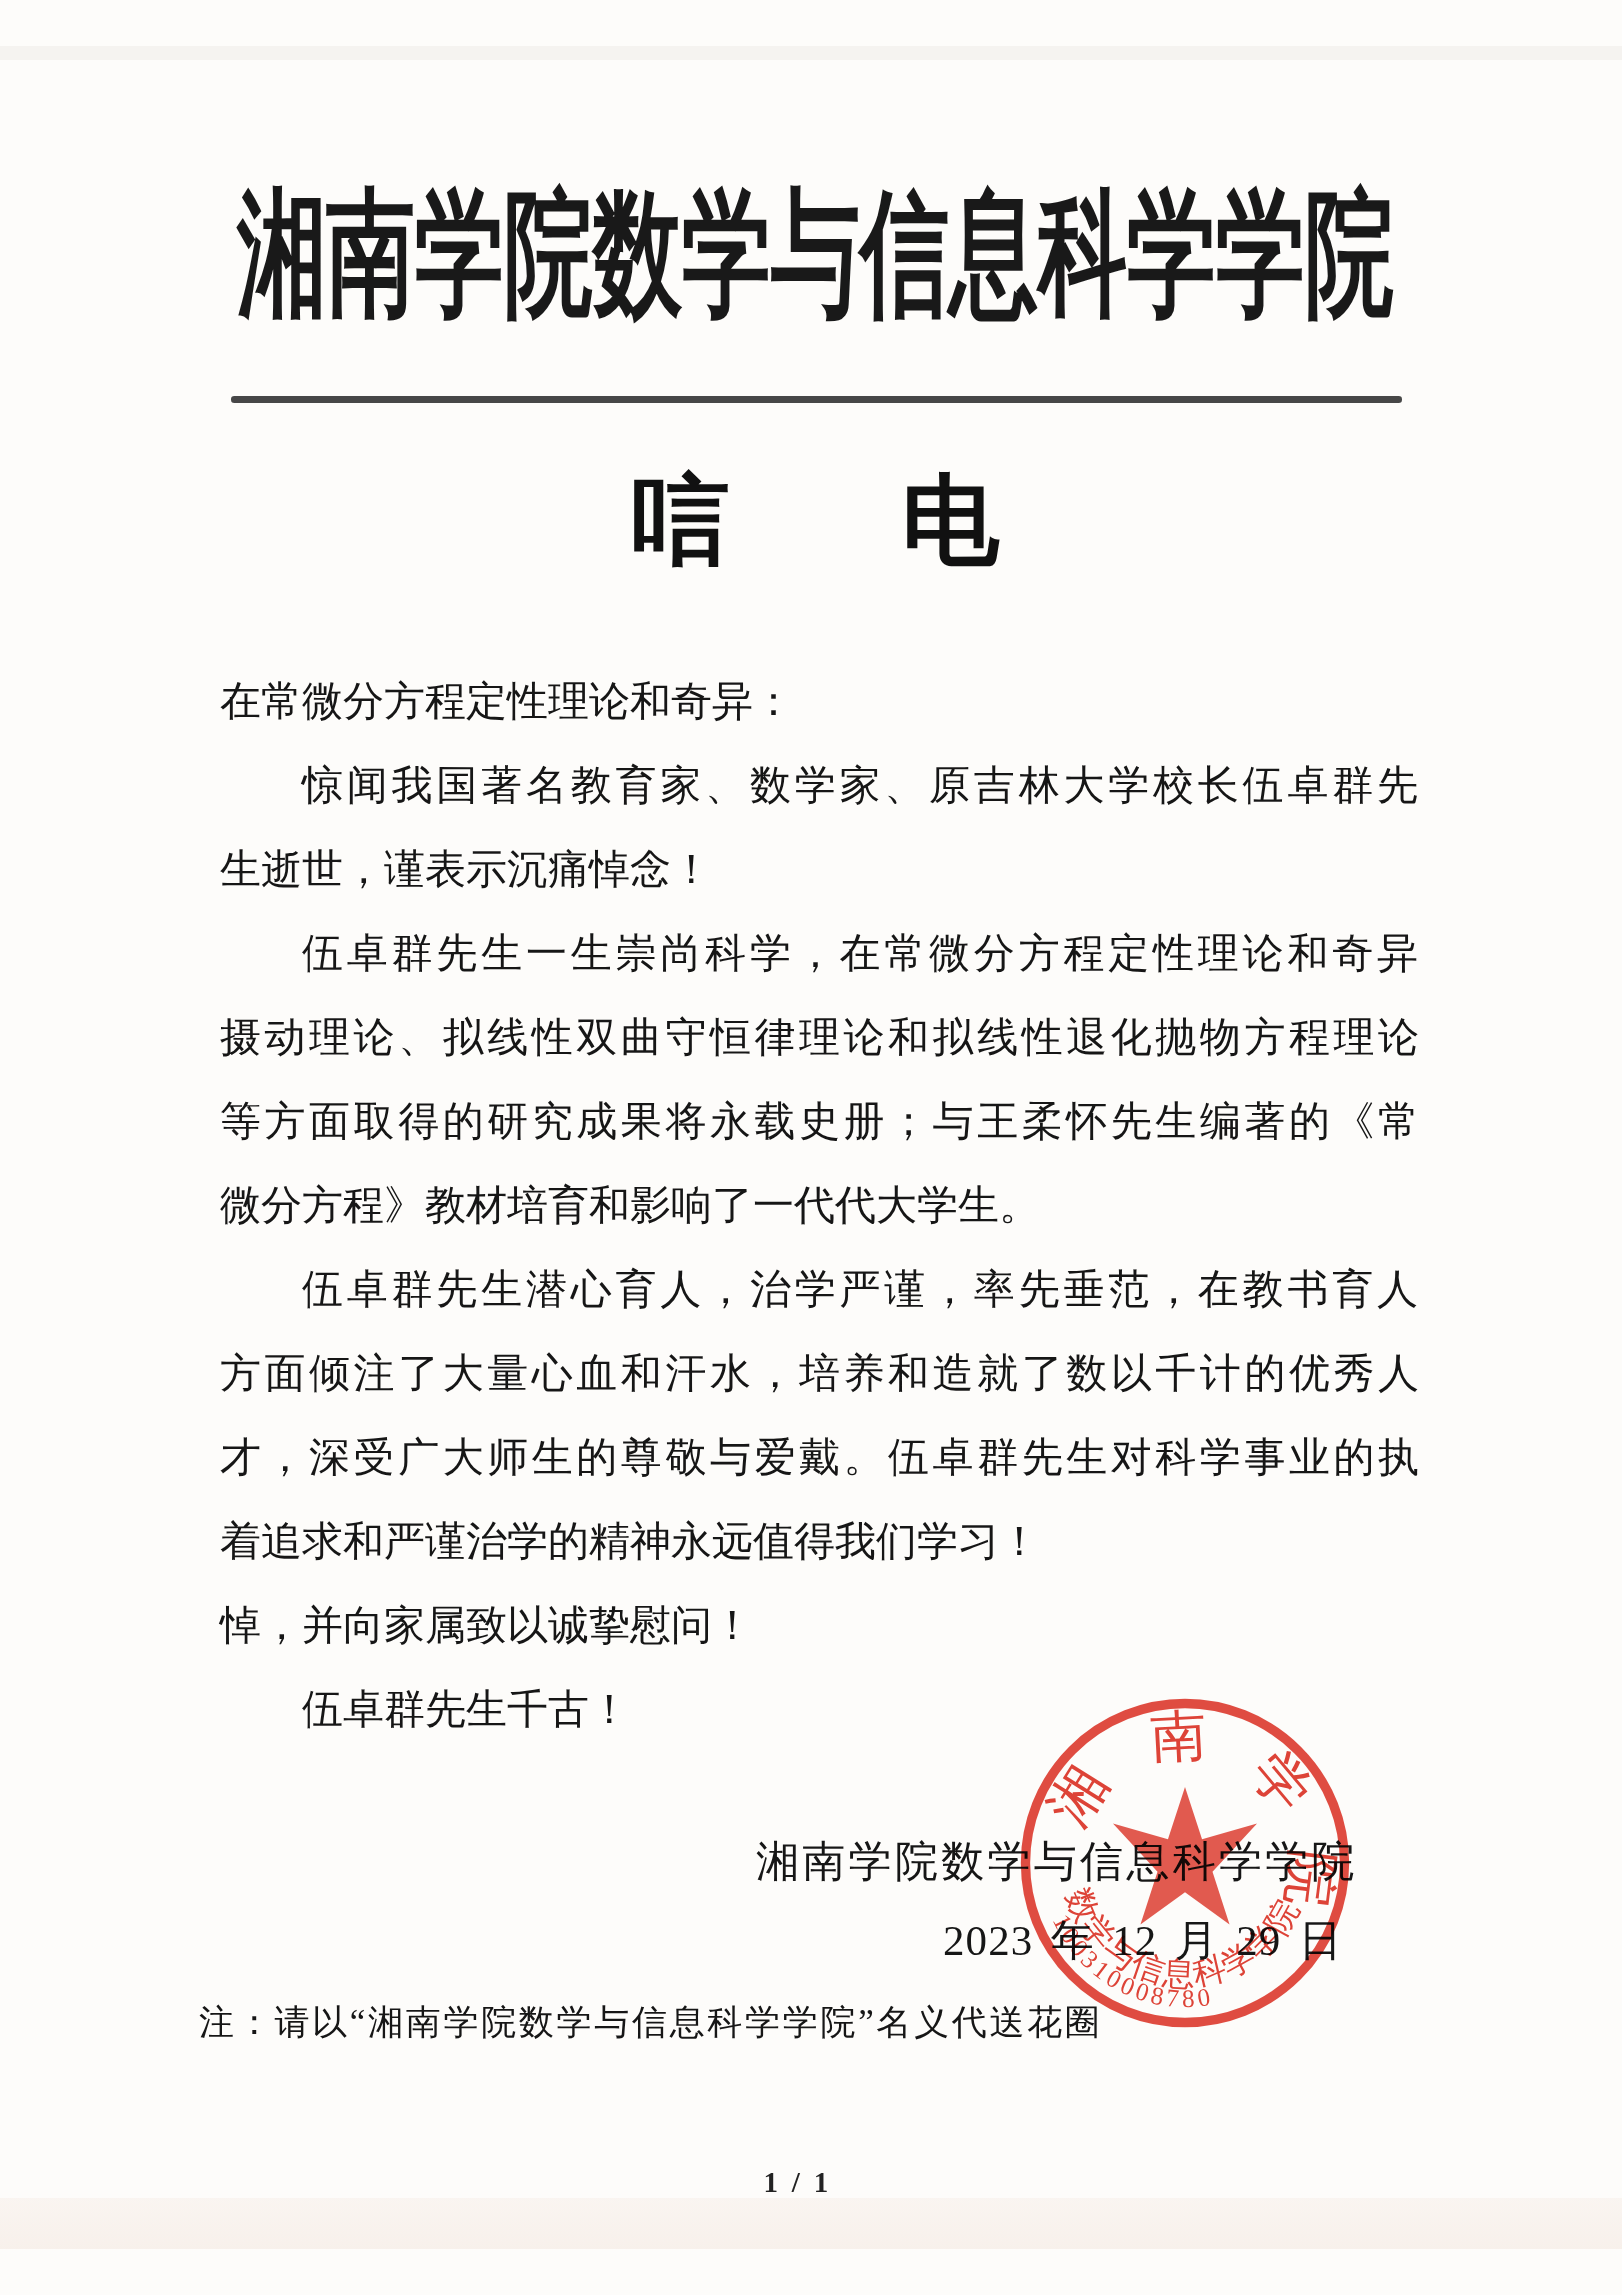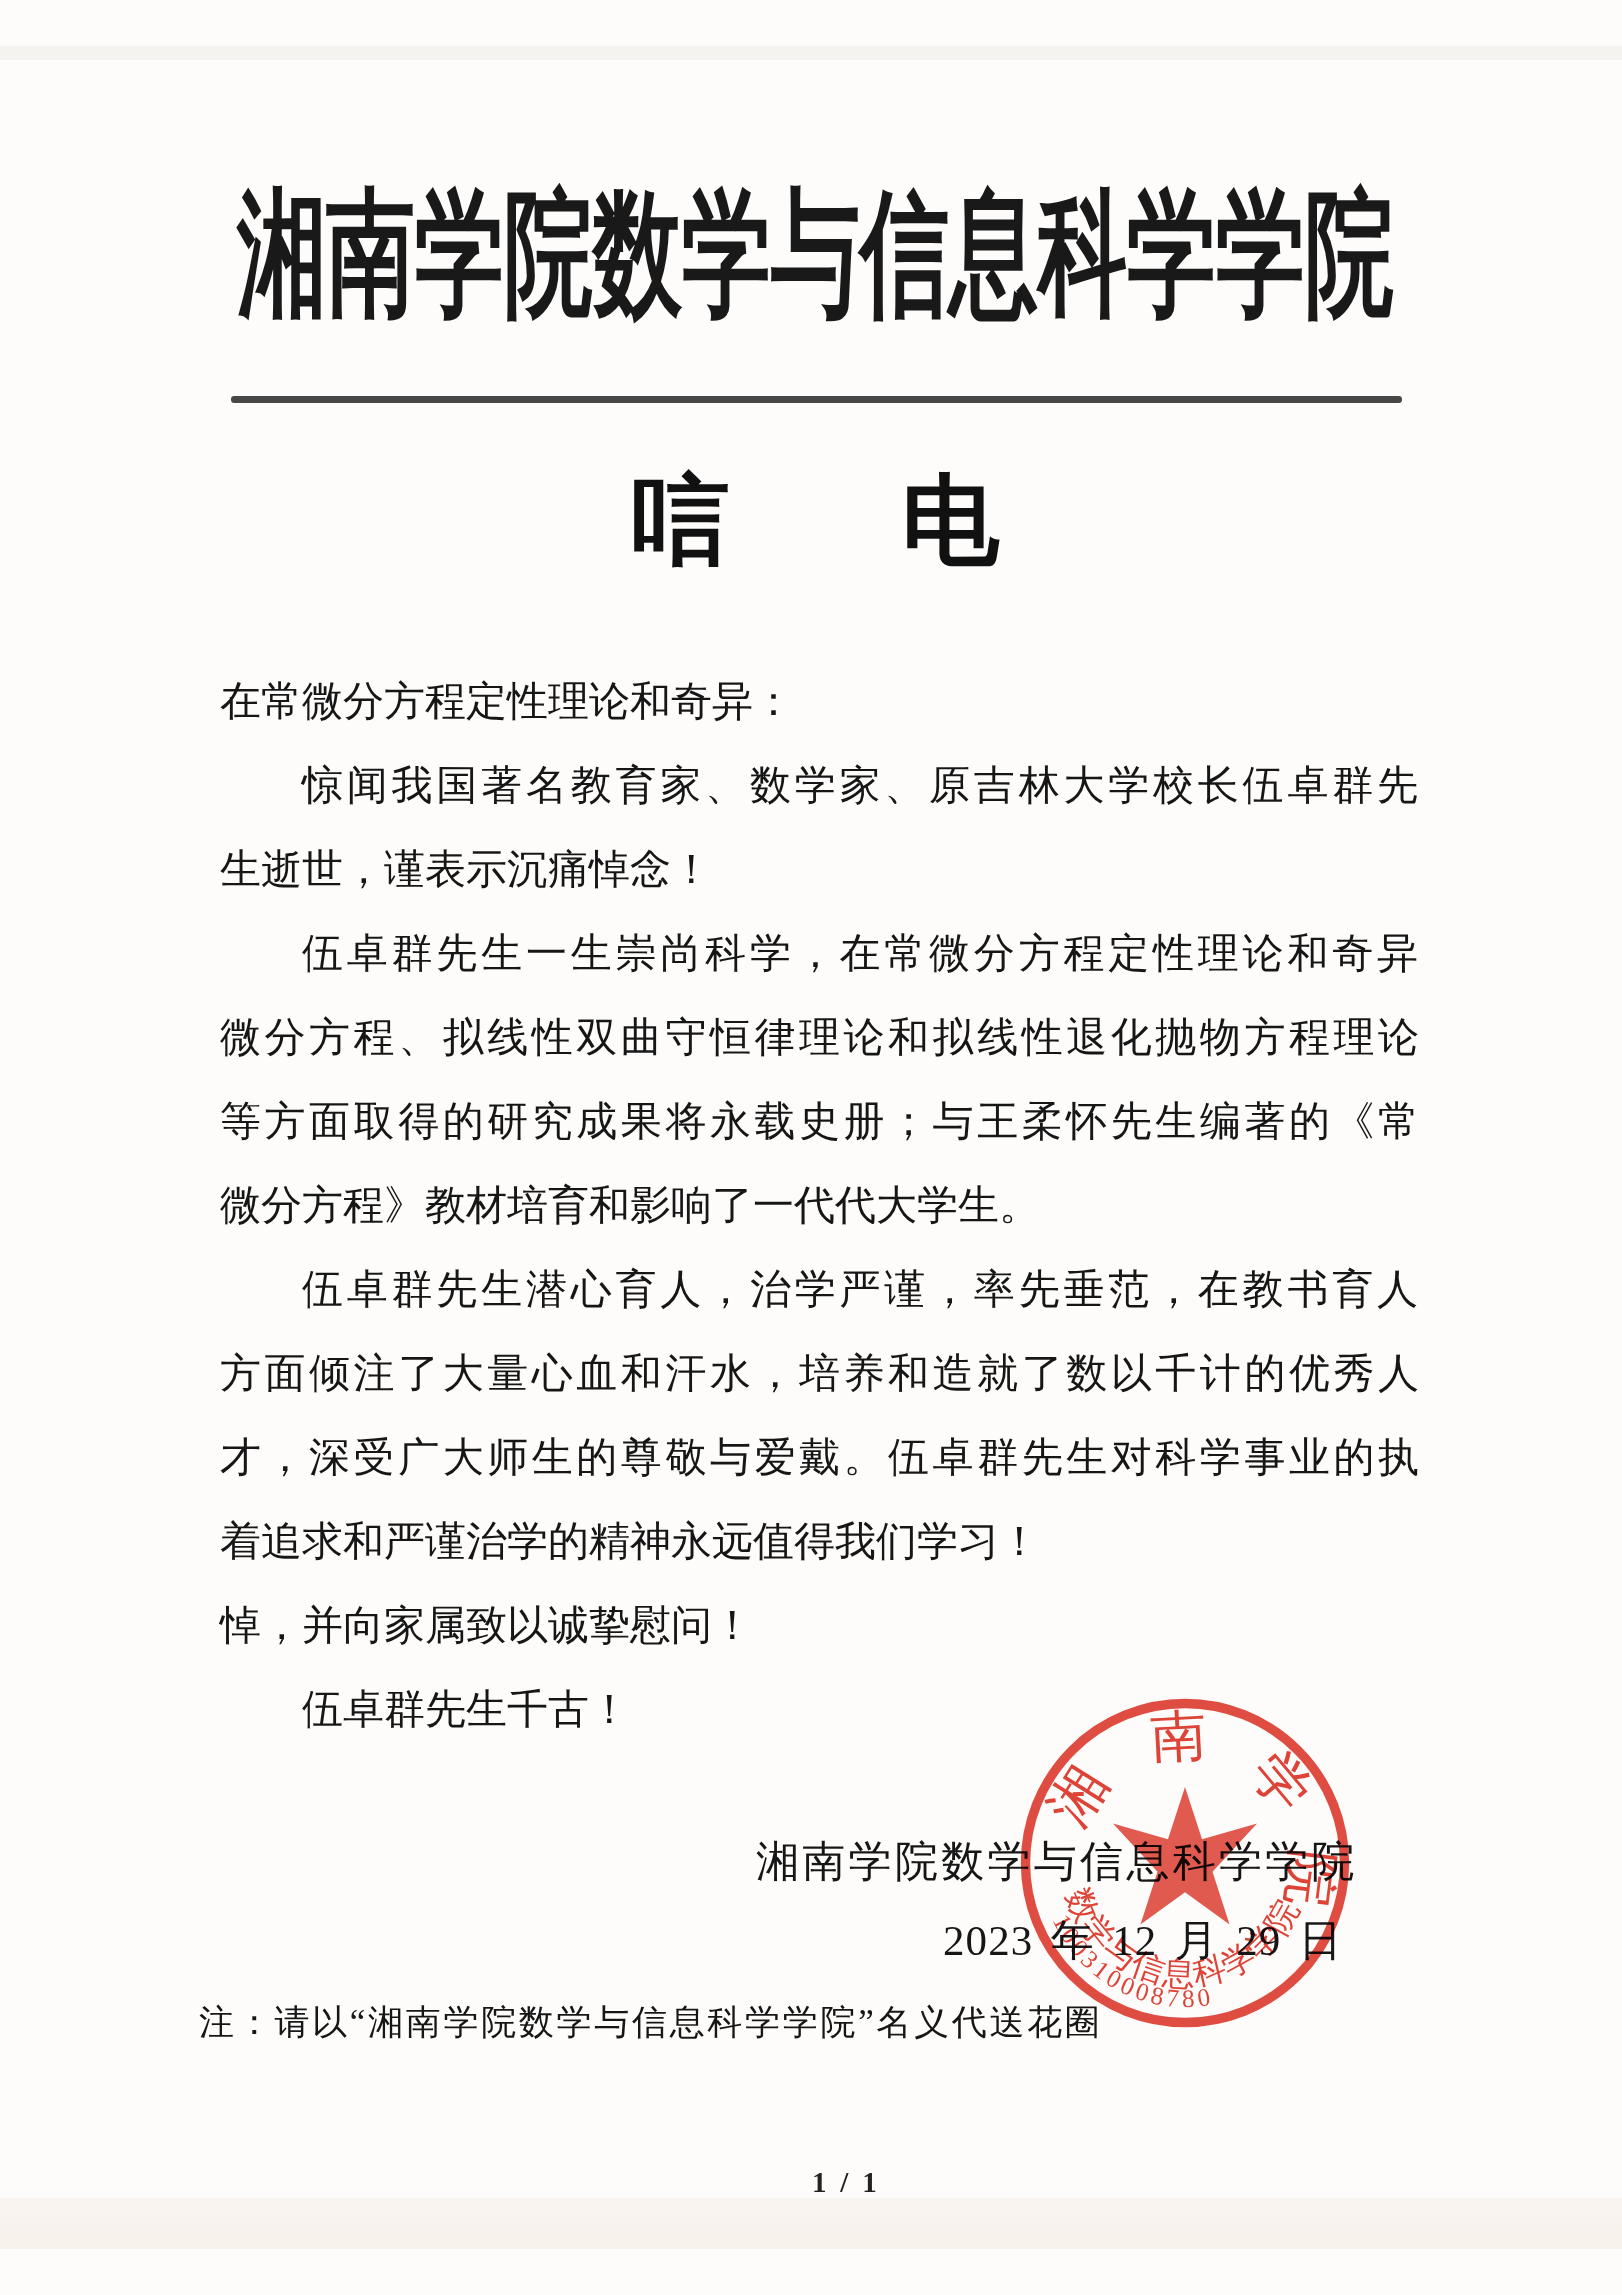--- a/index.html
+++ b/index.html
@@ -57,21 +57,21 @@
   .date-line{
     position:absolute;left:943px;top:1913px;height:55px;line-height:55px;
     font-size:43px;letter-spacing:1.1px;word-spacing:5.5px;white-space:nowrap;color:#161616;text-align:right;
   }
   .note-line{
     position:absolute;left:199px;top:1995px;height:55px;line-height:55px;
     font-size:35px;letter-spacing:2.7px;white-space:nowrap;color:#161616;
   }
   .page-number{
     position:absolute;left:715px;top:2155px;width:165px;height:55px;line-height:55px;
-    text-align:right;font-size:29px;font-weight:bold;letter-spacing:3.3px;color:#222;
+    text-align:center;font-size:29px;font-weight:bold;letter-spacing:3.3px;color:#222;
   }
   .seal{
     position:absolute;left:1009px;top:1687px;width:352px;height:352px;
     mix-blend-mode:multiply;opacity:.93;
   }
   .seal text{font-family:"Liberation Serif","DejaVu Serif",serif;}
 </style>
 </head>
 <body>
 
@@ -87,21 +87,21 @@
   <div class="doc-title">
     <span>唁</span>
     <span>电</span>
   </div>
 
   <div class="body-block">
     <div class="body-line">在常微分方程定性理论和奇异：</div>
     <div class="body-line indent full">惊闻我国著名教育家、数学家、原吉林大学校长伍卓群先</div>
     <div class="body-line">生逝世，谨表示沉痛悼念！</div>
     <div class="body-line indent full">伍卓群先生一生崇尚科学，在常微分方程定性理论和奇异</div>
-    <div class="body-line full">微分方程、拟线性双曲守恒律理论和拟线性退化抛物方程理论</div>
+    <div class="body-line full">摄动理论、拟线性双曲守恒律理论和拟线性退化抛物方程理论</div>
     <div class="body-line full">等方面取得的研究成果将永载史册；与王柔怀先生编著的《常</div>
     <div class="body-line">微分方程》教材培育和影响了一代代大学生。</div>
     <div class="body-line indent full">伍卓群先生潜心育人，治学严谨，率先垂范，在教书育人</div>
     <div class="body-line full">方面倾注了大量心血和汗水，培养和造就了数以千计的优秀人</div>
     <div class="body-line full">才，深受广大师生的尊敬与爱戴。伍卓群先生对科学事业的执</div>
     <div class="body-line">着追求和严谨治学的精神永远值得我们学习！</div>
     <div class="body-line">悼，并向家属致以诚挚慰问！</div>
     <div class="body-line indent">伍卓群先生千古！</div>
   </div>
 

